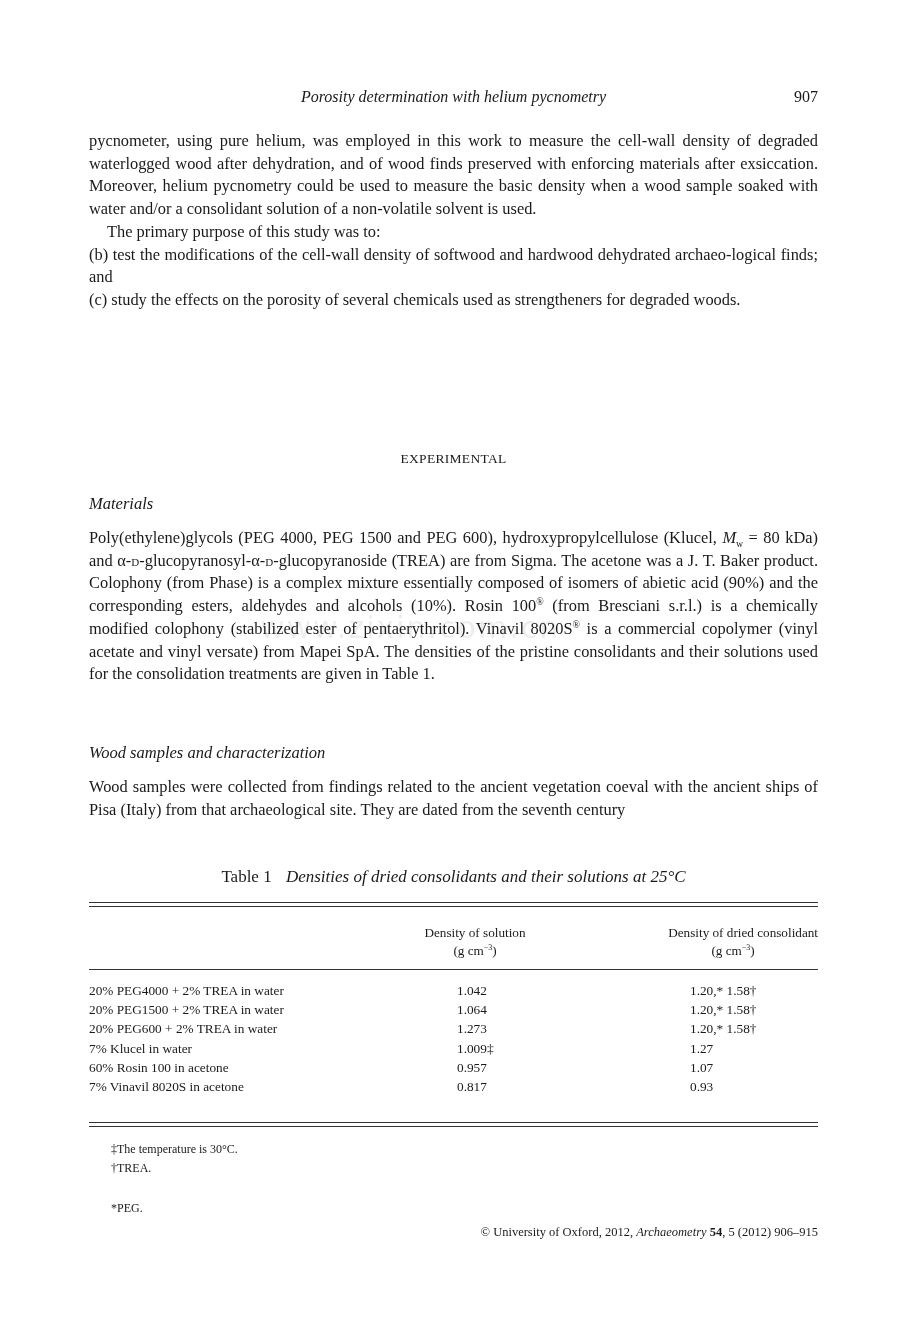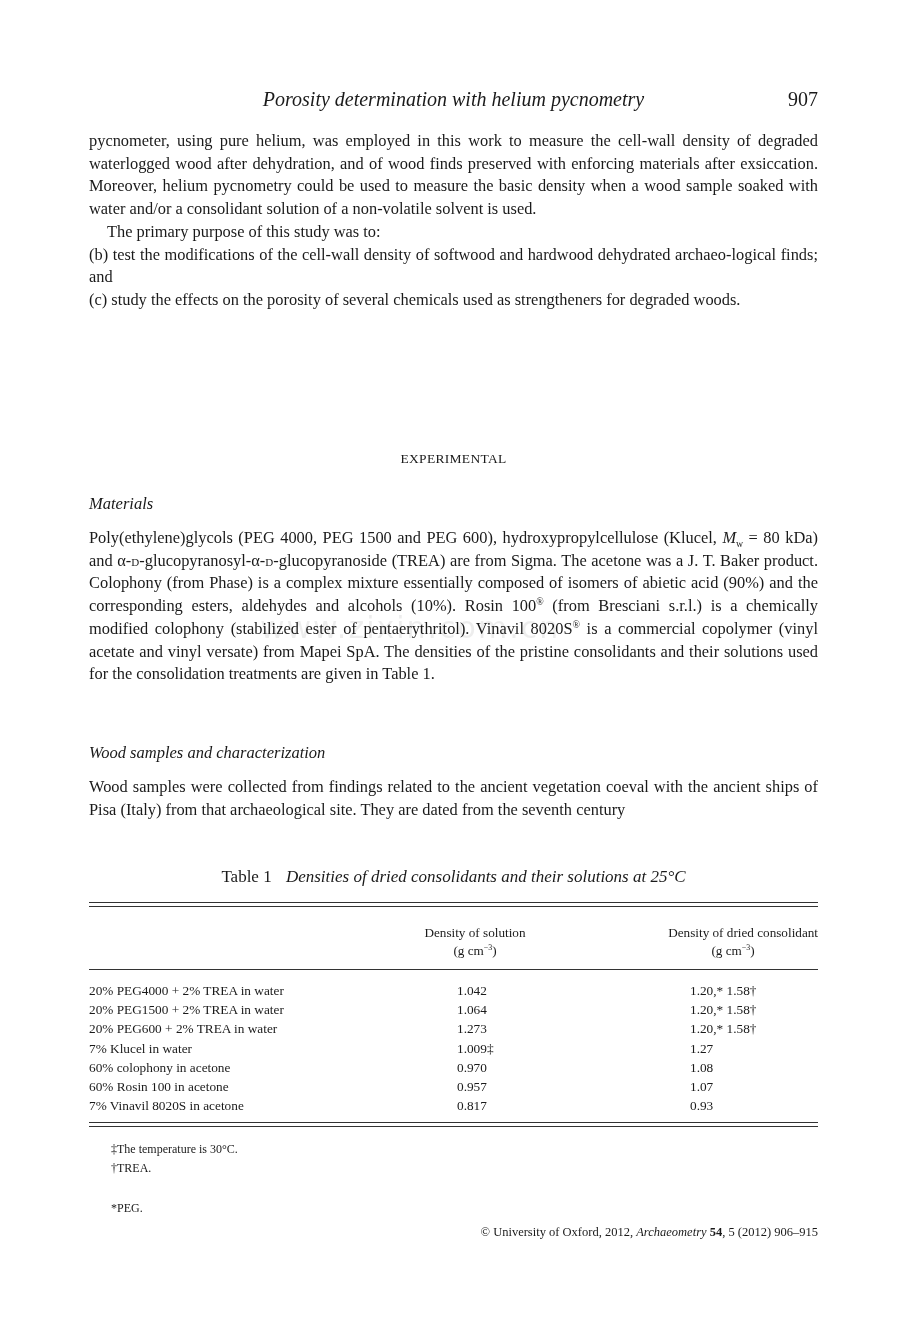--- a/index.html
+++ b/index.html
@@ -1,19 +1,19 @@
 <!DOCTYPE html>
 <html><head>
 <meta charset="utf-8">
 <style>
   html, body { margin: 0; padding: 0; background: #ffffff; }
   body { width: 920px; height: 1324px; position: relative; overflow: hidden;
          font-family: "Liberation Serif", "DejaVu Serif", serif; color: #1a1a1a; }
   .page { position: absolute; left: 89px; top: 0; width: 729px; }
-  .running-head { position: absolute; top: 88px; left: 0; width: 729px; height: 22px; font-size: 20px; }
+  .running-head { position: absolute; top: 88px; left: 0; width: 729px; height: 22px; font-size: 16px; }
   .running-title { position: absolute; left: 0; right: 0; text-align: center; font-style: italic; }
   .page-num { position: absolute; right: 0; top: 0; }
   .p { font-size: 16.4px; line-height: 22.7px; text-align: justify; margin: 0; }
   .indent { text-indent: 18px; }
   #intro { position: absolute; top: 130px; left: 0; width: 729px; }
   .section-title { position: absolute; top: 451px; left: 0; width: 729px; text-align: center; font-size: 13.5px; letter-spacing: 0.3px; }
   .subhead { position: absolute; left: 0; font-style: italic; font-size: 16.5px; }
   #materials-head { top: 494px; }
   #materials { position: absolute; top: 527px; left: 0; width: 729px; }
   #wood-head { top: 743px; }
@@ -100,25 +100,20 @@
         <span class="c1">20% PEG600 + 2% TREA in water</span>
         <span class="c2">1.273</span>
         <span class="c3">1.20,*  1.58†</span>
       </div>
     <div class="row">
         <span class="c1">7% Klucel in water</span>
         <span class="c2">1.009‡</span>
         <span class="c3">1.27</span>
       </div>
     <div class="row">
-        <span class="c1">60% colophony in acetone</span>
-        <span class="c2">0.970</span>
-        <span class="c3">1.08</span>
-      </div>
-    <div class="row">
         <span class="c1">60% Rosin 100 in acetone</span>
         <span class="c2">0.957</span>
         <span class="c3">1.07</span>
       </div>
     <div class="row">
         <span class="c1">7% Vinavil 8020S in acetone</span>
         <span class="c2">0.817</span>
         <span class="c3">0.93</span>
       </div>
   </div>

